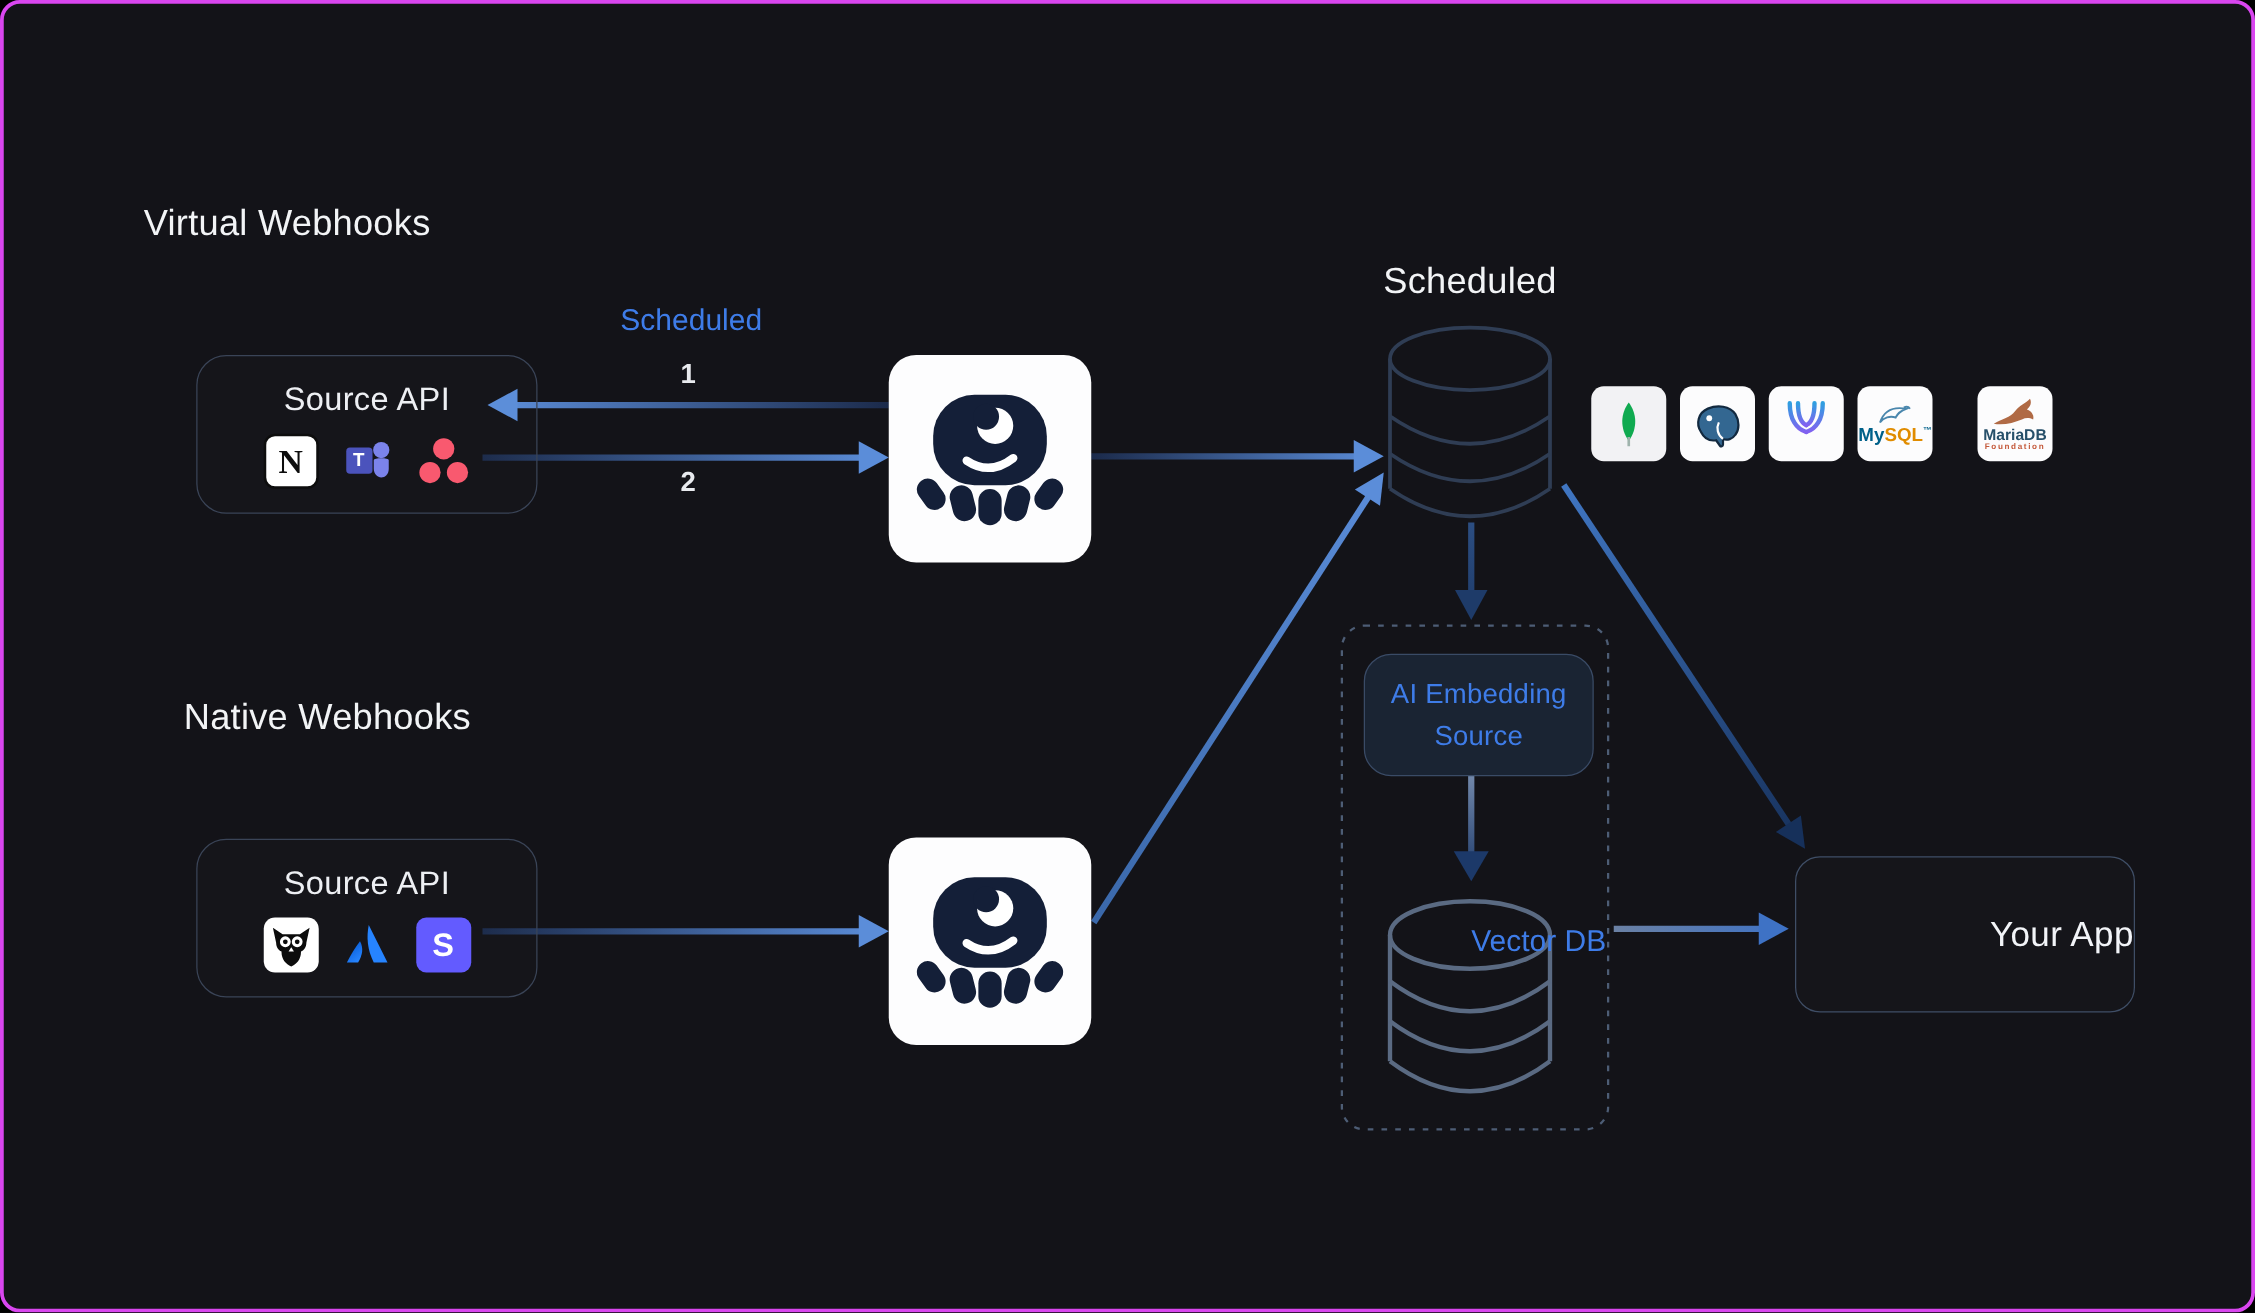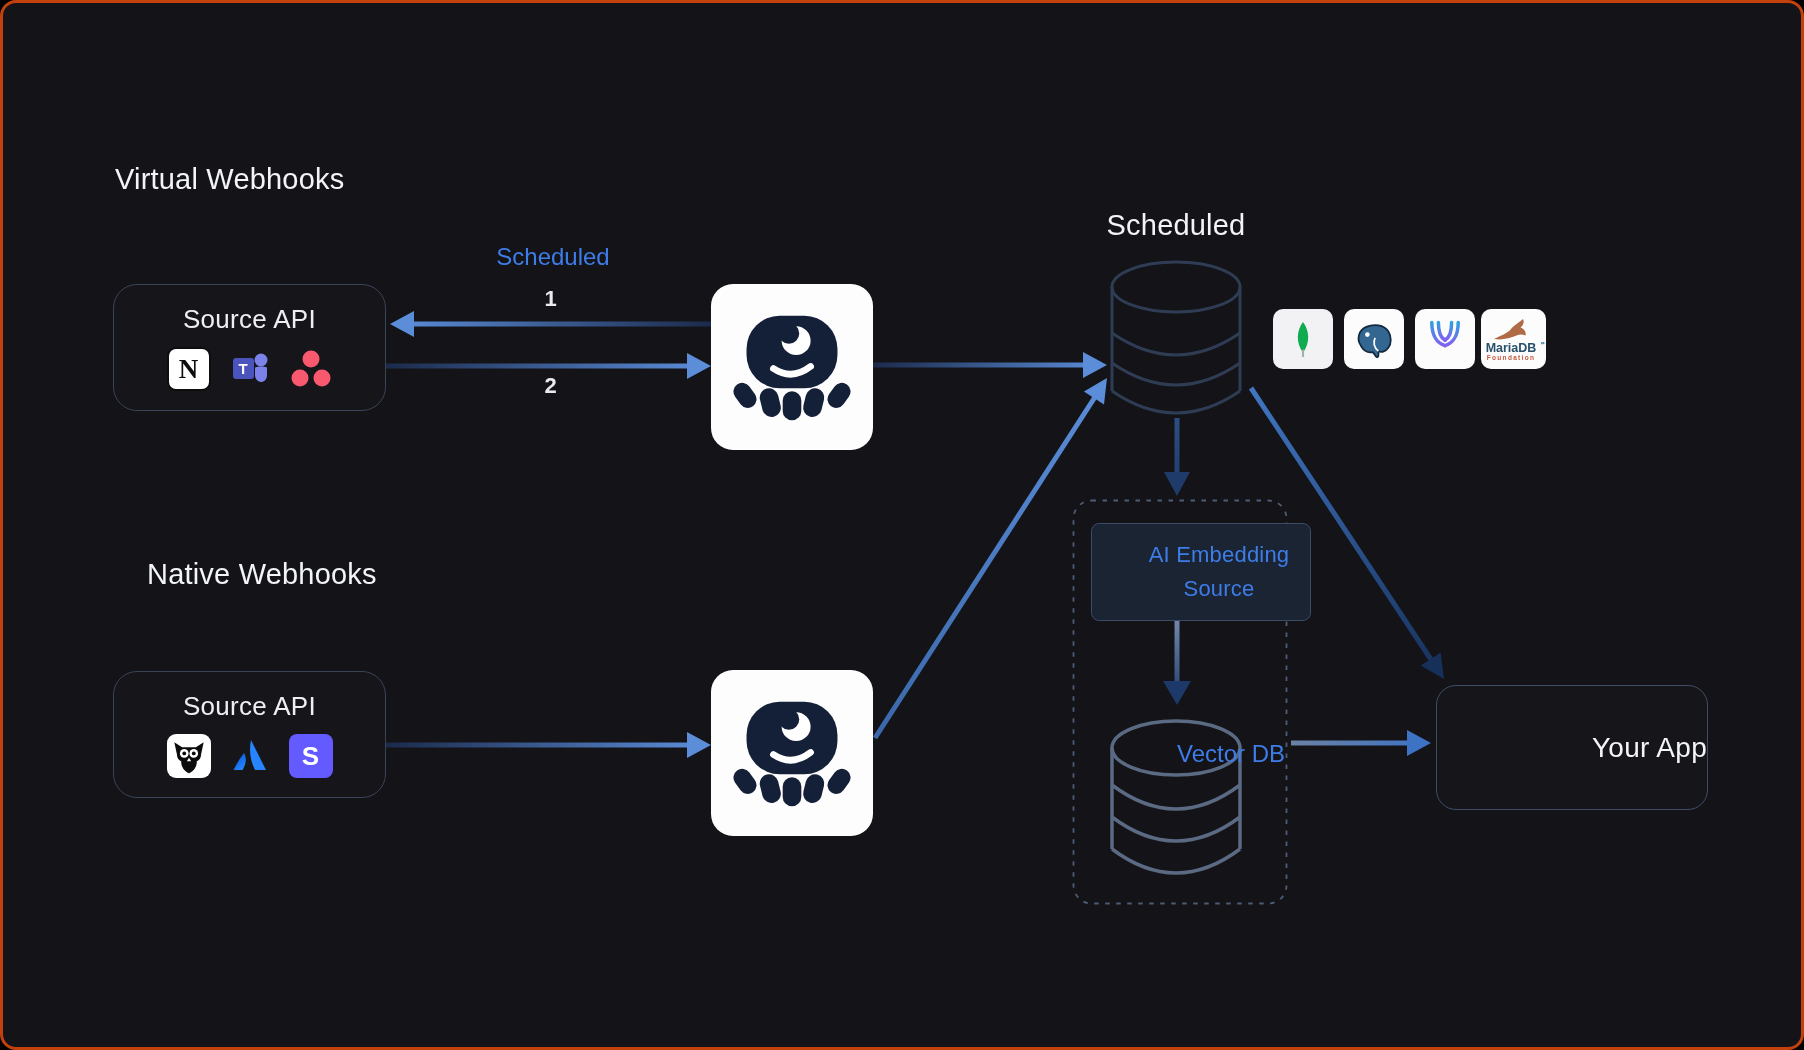--- a/index.html
+++ b/index.html
@@ -1,28 +1,28 @@
 <!DOCTYPE html>
 <html style="--accent_blue: #3e7ce8; --arrow_bright: #5b8dd9; --arrow_dark: #1b2a4a; --canvas_bg: #131318; --mascot_navy: #141f38; --box_border: #3a4457;"><head>
 <meta charset="utf-8">
 <style>
   html,body{margin:0;padding:0;background:#000;}
   .frame{
     position:relative;width:1798px;height:1044px;margin:0 auto;
-    background:#131318;border:3px solid #c2410c;border-radius:16px;overflow:hidden;
+    background:#131318;border:3px solid #d946ef;border-radius:16px;overflow:hidden;
     font-family:"Liberation Sans",sans-serif;
   }
   .abs{position:absolute;}
   .heading{font-size:29px;font-weight:500;color:#f2f4f6;letter-spacing:.2px;}
   .blue-label{color:var(--accent_blue,#3e7ce8);}
   .step-label{font-size:22px;font-weight:700;color:#e8eaee;text-align:center;}
   .src-box{
     width:273px;height:127px;border:1.5px solid #3a4457;border-radius:24px;
     background:rgba(255,255,255,0.012);box-sizing:border-box;
-    display:flex;flex-direction:column;align-items:center;justify-content:center;gap:12px;
+    display:flex;flex-direction:column;align-items:center;justify-content:center;gap:12px;margin-left:44px;
   }
   .src-title{font-size:26px;color:#edeff3;font-weight:400;letter-spacing:.3px;}
   .icon-row{display:flex;gap:17px;align-items:center;}
   .app-icon{width:44px;height:44px;position:relative;flex:0 0 auto;}
   .tile{border-radius:9px;display:flex;align-items:center;justify-content:center;box-sizing:border-box;}
   .notion-tile{width:44px;height:44px;background:#fff;border:2.5px solid #0d0d0d;}
   .notion-n{font-family:"Liberation Serif",serif;font-weight:700;font-size:27px;color:#0d0d0d;}
   .stripe-tile{width:44px;height:44px;background:#635bff;border-radius:8px;}
   .stripe-s{font-weight:700;font-size:26px;color:#fff;}
   .owl-tile{width:44px;height:44px;background:#fff;border-radius:9px;}
@@ -32,23 +32,23 @@
   }
   .db-tile{width:60px;height:60px;background:#fcfcfd;border-radius:10px;position:absolute;top:306px;
     display:flex;flex-direction:column;align-items:center;justify-content:center;overflow:hidden;}
   .mysql-text{font-size:15px;font-weight:700;line-height:1;margin-top:1px;}
   .mysql-my{color:#00618a;}
   .mysql-sql{color:#e08c00;}
   .mysql-tm{font-size:7px;color:#00618a;vertical-align:top;}
   .mariadb-name{font-size:12.5px;font-weight:700;color:#27506a;line-height:1;margin-top:1px;}
   .mariadb-sub{font-size:6.5px;font-weight:700;color:#c4593a;letter-spacing:1.3px;line-height:1;margin-top:1px;}
   .ai-box{
-    width:182px;height:96px;background:#1a2433;border:1.5px solid #3a4b66;border-radius:8px;
+    width:182px;height:96px;background:#1a2433;border:1.5px solid #3a4b66;border-radius:22px;
     display:flex;flex-direction:column;align-items:center;justify-content:center;
-    font-size:22px;color:var(--accent_blue,#3e7ce8);line-height:1.55;letter-spacing:.2px;padding-left:36px;
+    font-size:22px;color:var(--accent_blue,#3e7ce8);line-height:1.55;letter-spacing:.2px;
   }
   .yourapp-box{
     width:272px;height:125px;border:1.5px solid #3f4e66;border-radius:20px;box-sizing:border-box;
     display:flex;align-items:center;justify-content:flex-end;
     font-size:28px;color:#f2f4f8;letter-spacing:.3px;background:rgba(255,255,255,0.01);
   }
   .vector-label{width:160px;text-align:center;font-size:24px;color:var(--accent_blue,#3e7ce8);}
   .wires{position:absolute;left:0;top:0;width:1798px;height:1044px;}
   .center{text-align:center;}
 </style>
@@ -285,21 +285,21 @@
   </div>
   <div class="db-tile" style="left:1483px;">
     <svg width="30" height="17" viewBox="0 0 30 17">
       <path d="M3,15 C6,6 13,2 24,4 C20,5.5 17,8 15.5,11 C11,9.5 6,11 3,15 Z" fill="none" stroke="#4a87ad" stroke-width="1.5"></path>
       <path d="M22,3 C24,2 26,2.5 27,4" fill="none" stroke="#4a87ad" stroke-width="1.5"></path>
     </svg>
     <div class="mysql-text">
       <span class="mysql-my">My</span><span class="mysql-sql">SQL</span><span class="mysql-tm">™</span>
     </div>
   </div>
-  <div class="db-tile" style="left:1478px;">
+  <div class="db-tile" style="left:1579px;">
     <svg width="38" height="24" viewBox="0 0 38 24">
       <path d="M2,22 C9,18 15,17 19,12 C23,7 27,6 31,2 C32.5,5 31.5,8 28.5,10.5 C32,11.5 34.5,15 33.5,18.5 C30,17 27.5,17.3 24.5,18.5 C18,21 10,23.5 2,22 Z" fill="#b06a45"></path>
     </svg>
     <div class="mariadb-name">MariaDB</div>
     <div class="mariadb-sub">Foundation</div>
   </div>
 
   <div class="abs ai-box" style="left:1088px;top:520px;">
     <span>AI Embedding</span>
     <span>Source</span>

